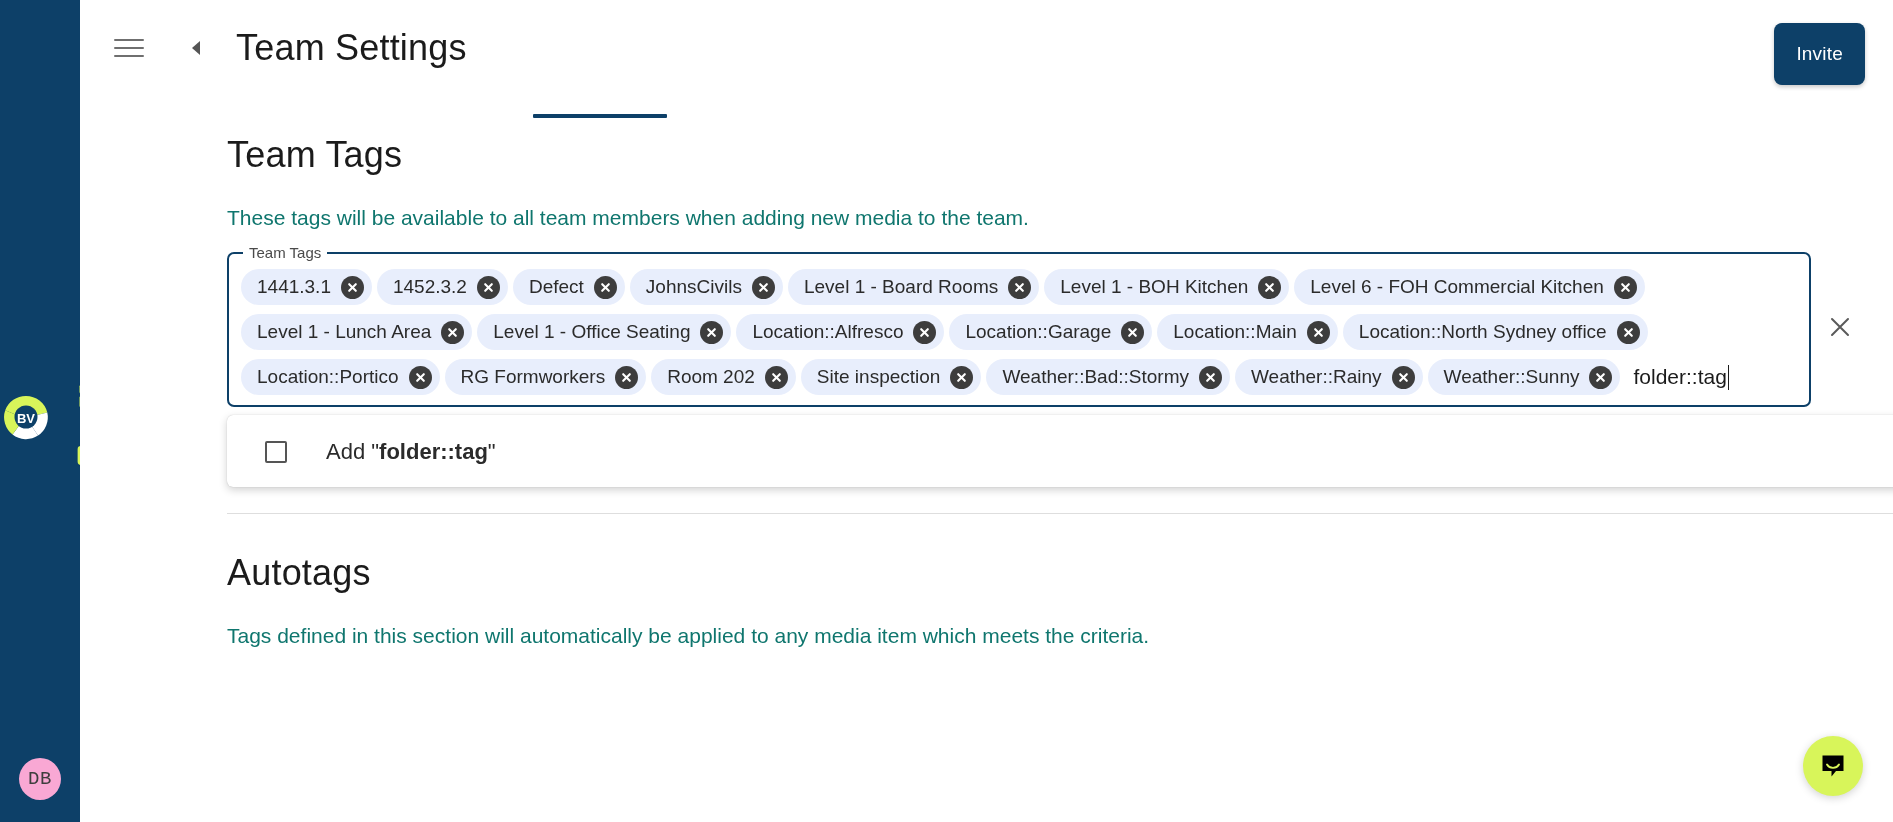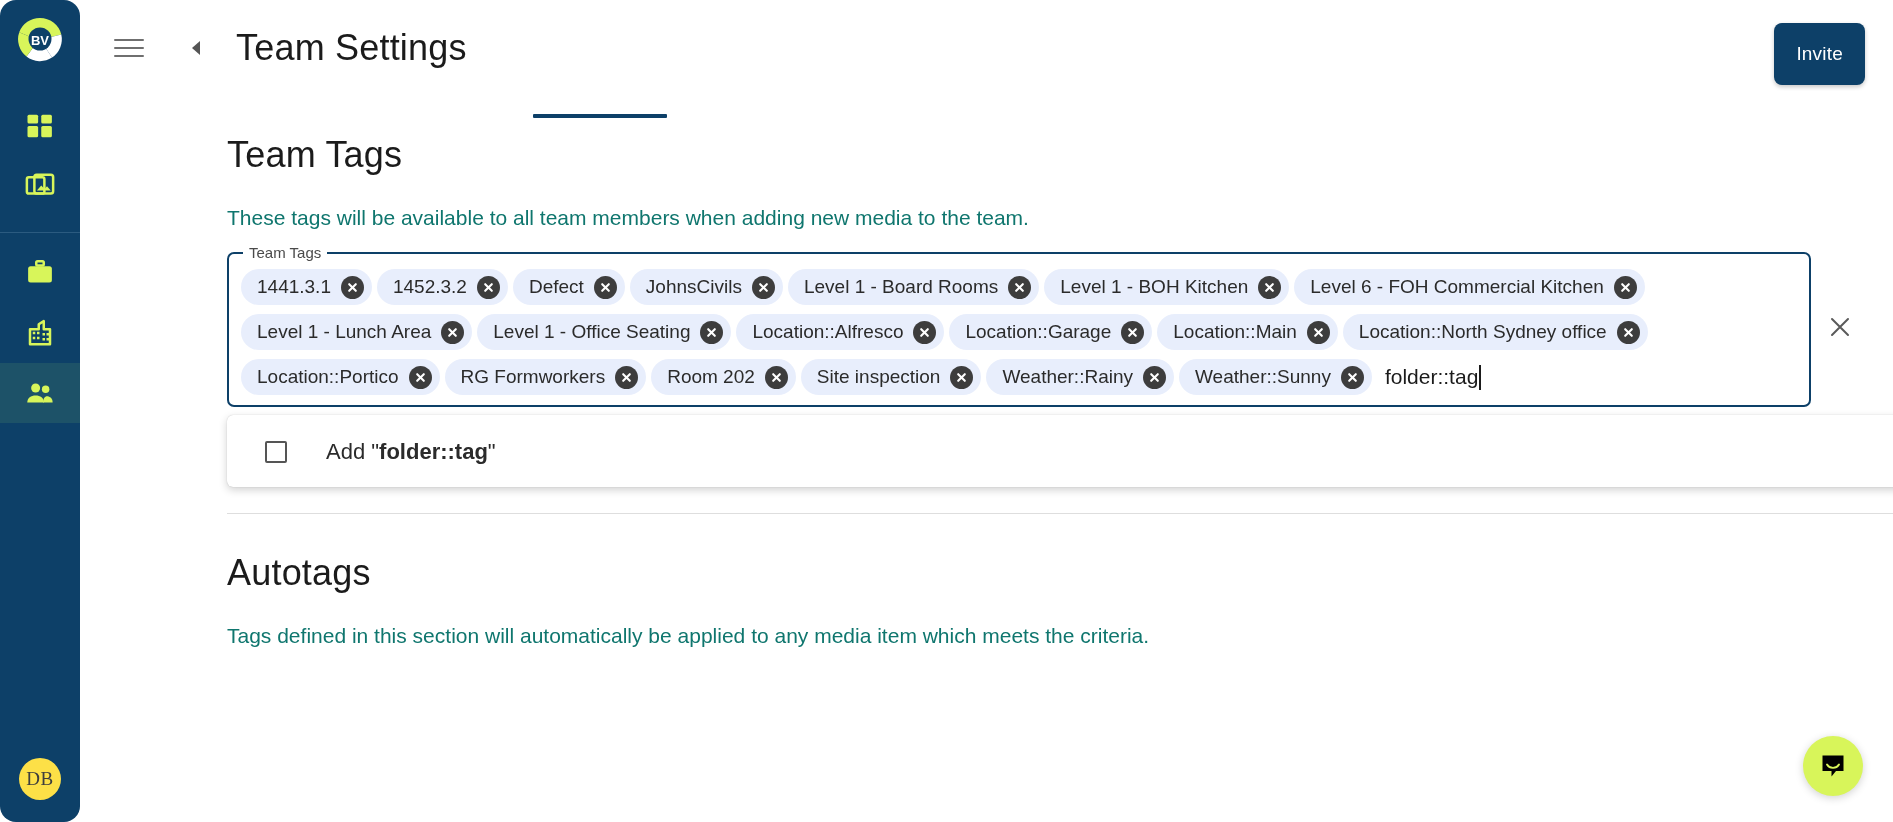--- a/index.html
+++ b/index.html
@@ -9,48 +9,47 @@
     overflow: hidden;
     background: #ffffff;
     font-family: "Liberation Sans", sans-serif;
   }
   #app { position: relative; width: 1893px; height: 822px; display: flex; background:#fff; }
 
   
   .sidebar {
     width: 80px; height: 822px;
     background: #0d4068;
-    display: flex; flex-direction: column; align-items: center;
+    display: flex; flex-direction: row; align-items: center;
     flex: 0 0 80px;
     position: relative;
-    border-radius: 16px;
   }
   .logo-wrap {
     margin-top: 14px; width: 52px; height: 52px;
     display: flex; align-items: center; justify-content: center;
   }
   .nav-group { width: 100%; display: flex; flex-direction: column; align-items: center; }
   .nav-group.top { margin-top: 30px; }
   .divider-line {
     width: 100%; height: 1px; background: #2b5b80; margin-top: 16px; margin-bottom: 0;
   }
   .nav-item {
     width: 80px; height: 60px;
     display: flex; align-items: center; justify-content: center;
     cursor: pointer;
   }
   .nav-item.active { background: #1d5268; }
   .nav-item svg { display:block; }
   .avatar {
     position: absolute; bottom: 22px; left: 50%; transform: translateX(-50%);
     width: 42px; height: 42px; border-radius: 50%;
-    background: #fde047; color: #3e3e3e;
+    background: #f9a8d4; color: #3e3e3e;
     display: flex; align-items: center; justify-content: center;
     font-size: 19px; letter-spacing: .5px;
-    font-family: Liberation Serif, serif;
+    font-family: Liberation Mono, monospace;
     cursor: pointer;
   }
 
   
   .main { flex: 1 1 auto; position: relative; height: 822px; background: #fff; overflow: hidden; }
 
   .topbar {
     height: 96px; display: flex; align-items: center;
     padding: 0 28px 0 32px; position: relative;
   }
@@ -408,20 +407,28 @@
               </span>
               <span class="chip">
                 <span class="chip-label">Site inspection</span>
                 <span class="chip-x">
                   <svg width="13" height="13" viewBox="0 0 13 13">
                     <path d="M3.2 3.2 L9.8 9.8 M9.8 3.2 L3.2 9.8" stroke="#ffffff" stroke-width="2.1" stroke-linecap="round"></path>
                   </svg>
                 </span>
               </span>
               <span class="chip">
+                <span class="chip-label">Weather::Bad::Stormy</span>
+                <span class="chip-x">
+                  <svg width="13" height="13" viewBox="0 0 13 13">
+                    <path d="M3.2 3.2 L9.8 9.8 M9.8 3.2 L3.2 9.8" stroke="#ffffff" stroke-width="2.1" stroke-linecap="round"></path>
+                  </svg>
+                </span>
+              </span>
+              <span class="chip">
                 <span class="chip-label">Weather::Rainy</span>
                 <span class="chip-x">
                   <svg width="13" height="13" viewBox="0 0 13 13">
                     <path d="M3.2 3.2 L9.8 9.8 M9.8 3.2 L3.2 9.8" stroke="#ffffff" stroke-width="2.1" stroke-linecap="round"></path>
                   </svg>
                 </span>
               </span>
               <span class="chip">
                 <span class="chip-label">Weather::Sunny</span>
                 <span class="chip-x">

